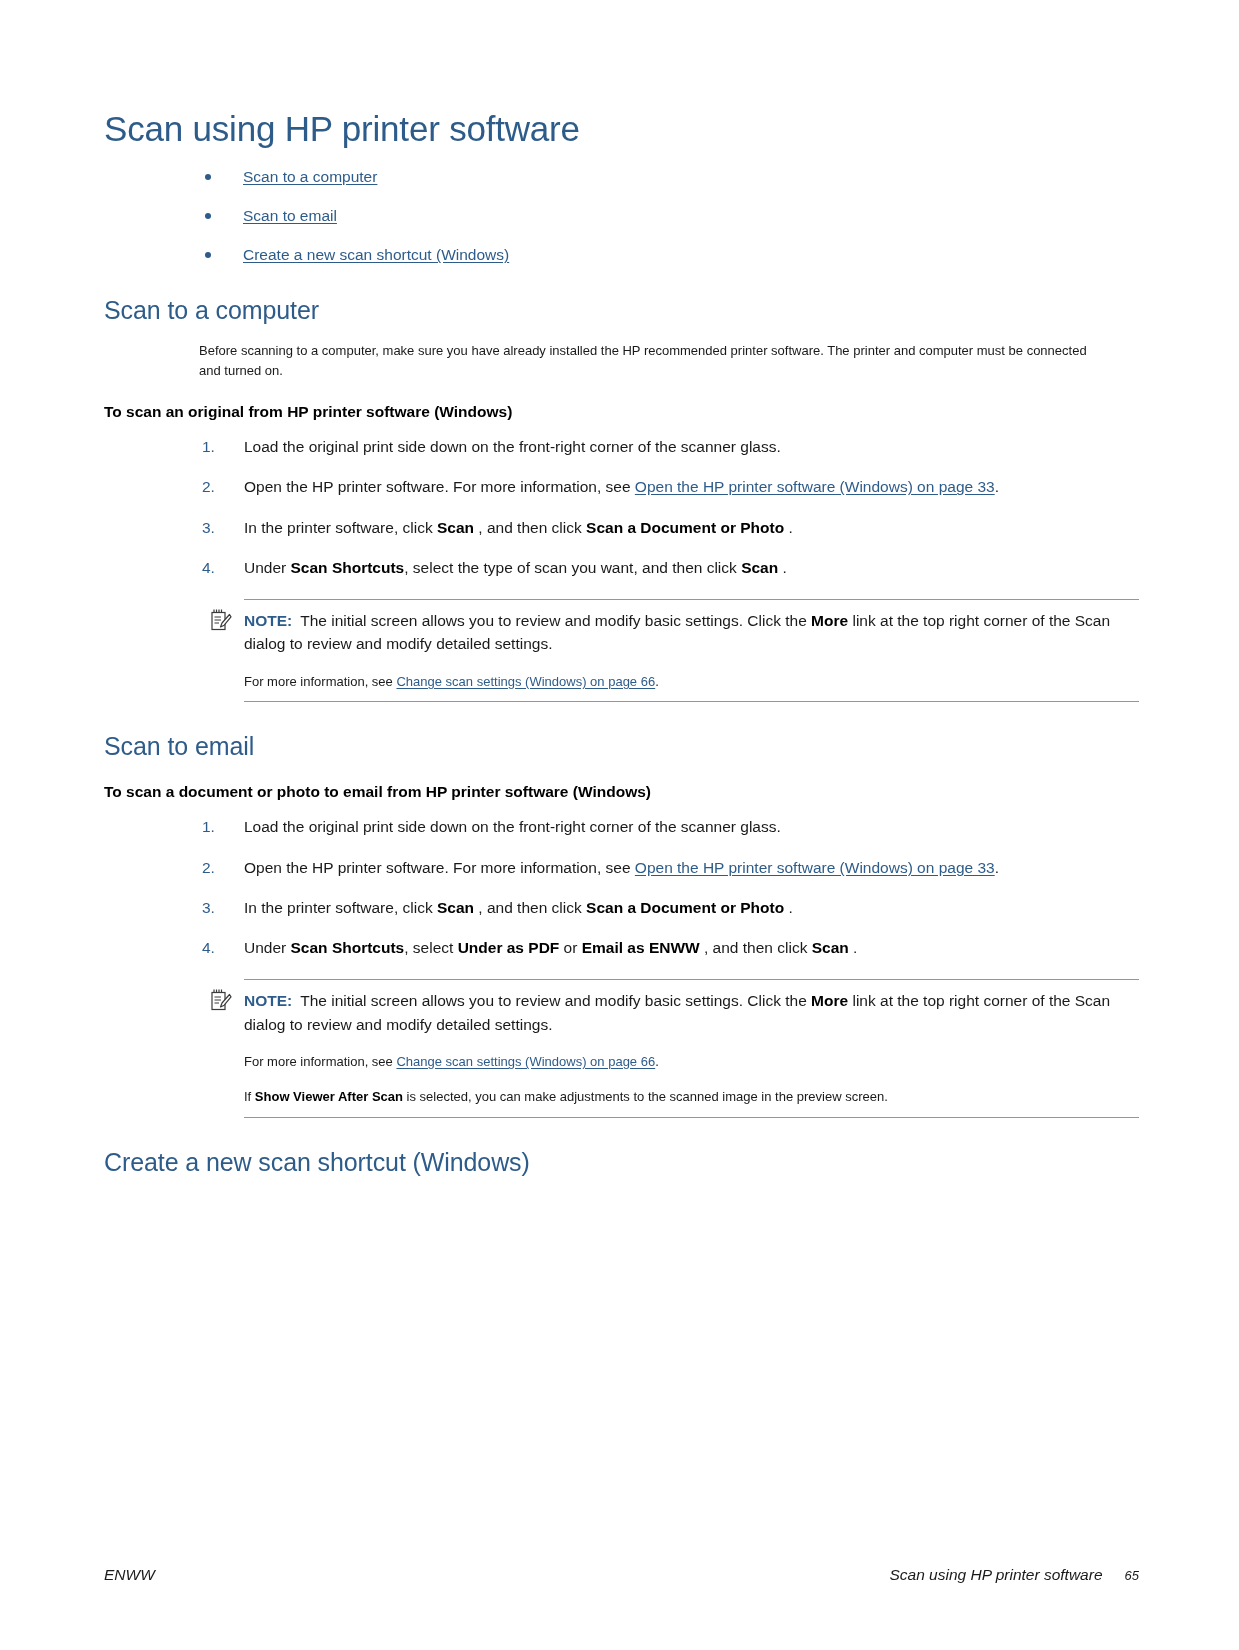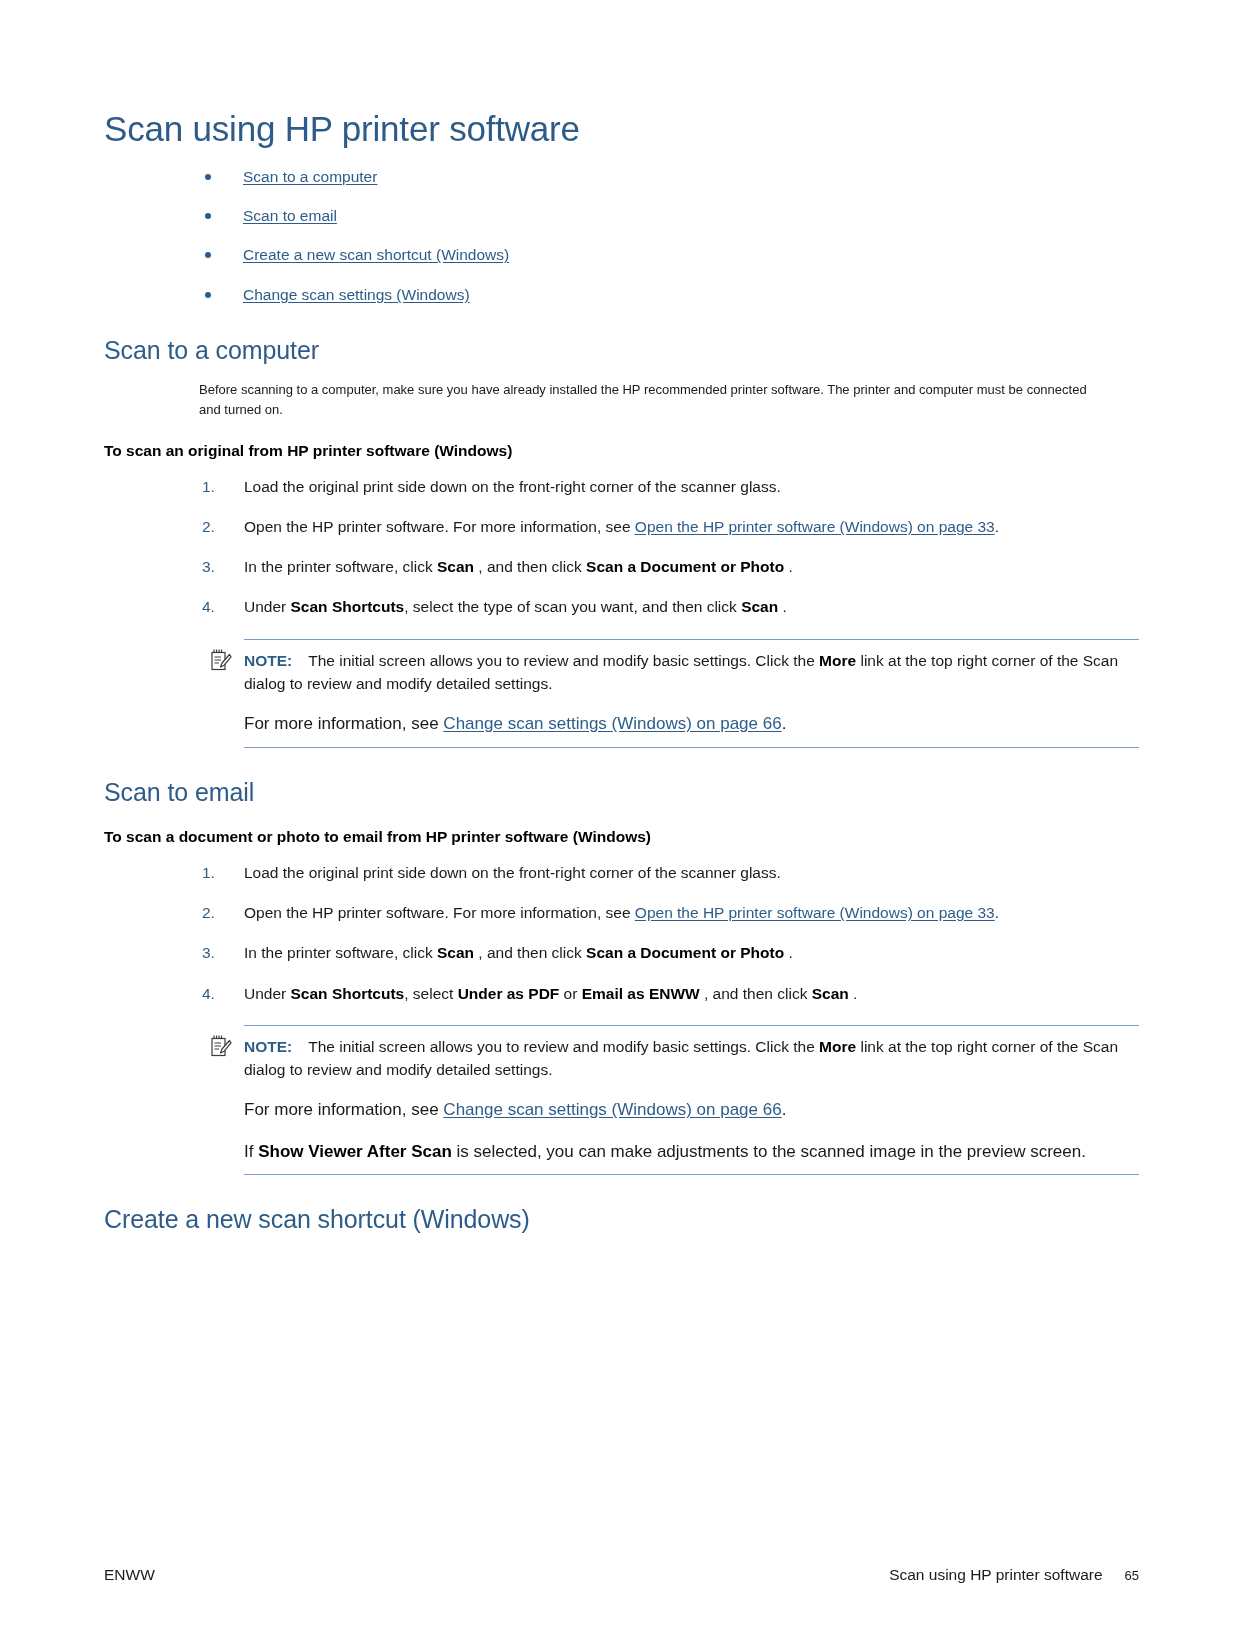--- a/index.html
+++ b/index.html
@@ -130,47 +130,48 @@
     position: absolute;
     left: -34px;
     top: 8px;
     width: 22px;
     height: 24px;
   }
   .note .note-label {
     color: #2e5c8a;
     font-weight: 600;
     font-size: 15.5px;
-    margin-right: 16px;
+    margin-right: 8px;
     text-align: center;
   }
   .note p.note-text {
     font-size: 15.5px;
     line-height: 1.5;
     margin: 0;
     color: #1a1a1a;
   }
   .note p.note-extra {
-    font-size: 17px;
+    font-size: 13px;
     line-height: 1.5;
     margin: 16px 0 0 0;
     color: #1a1a1a;
   }
 
   
   .footer {
     position: absolute;
     left: 104px;
     right: 100px;
     bottom: 66px;
     display: flex;
     align-items: baseline;
     justify-content: space-between;
     font-size: 15.5px;
     color: #1a1a1a;
+    font-style: italic;
   }
   .footer .right {
     display: flex;
     align-items: baseline;
     gap: 22px;
   }
   .footer .pageno {
     font-size: 13px;
     margin-top: 12px;
   }
@@ -187,24 +188,20 @@
       <span class="bullet"></span>
       <a class="xref" href="#">Scan to a computer</a>
     </li>
     <li>
       <span class="bullet"></span>
       <a class="xref" href="#">Scan to email</a>
     </li>
     <li>
       <span class="bullet"></span>
       <a class="xref" href="#">Create a new scan shortcut (Windows)</a>
-    </li>
-    <li>
-      <span class="bullet"></span>
-      <a class="xref" href="#">Change scan settings (Windows)</a>
     </li>
   </ul>
 
   <h2 class="section-title">Scan to a computer</h2>
 
   <div class="indent-body">
     <p class="body">Before scanning to a computer, make sure you have already installed the HP recommended printer software. The printer and computer must be connected and turned on.</p>
   </div>
 
   <h3 class="proc-title">To scan an original from HP printer software (Windows)</h3>

